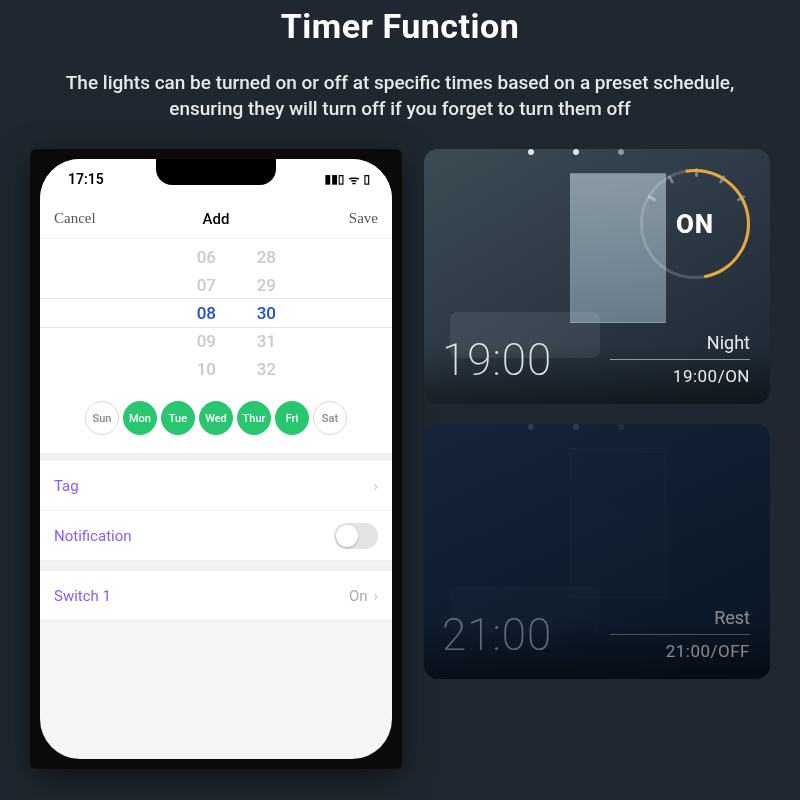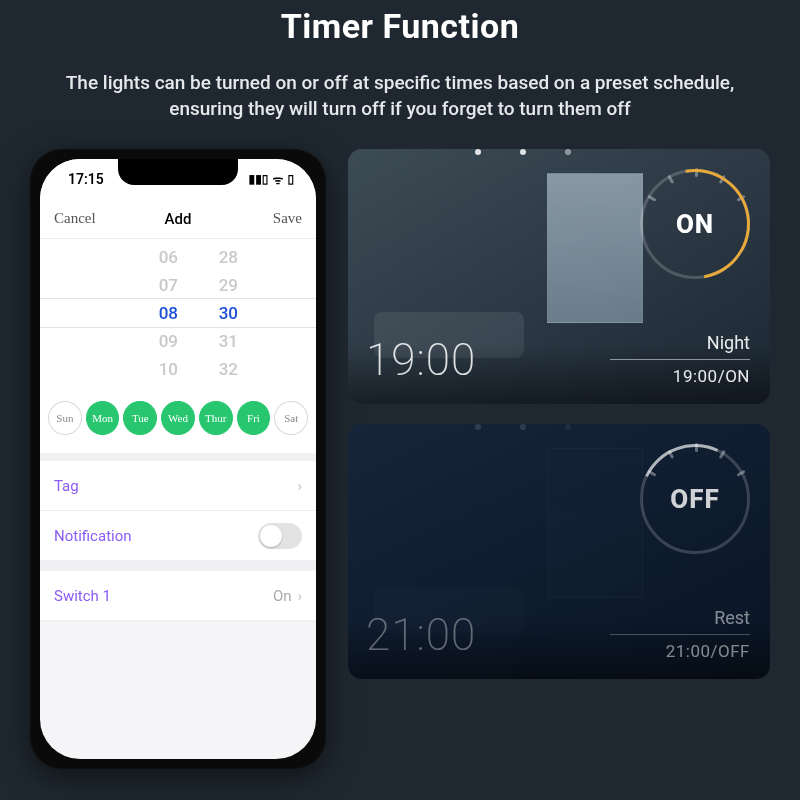--- a/index.html
+++ b/index.html
@@ -15,23 +15,23 @@
 
 .hero { text-align: center; padding: 6px 40px 10px; }
 .hero h1 { font-size: 34px; font-weight: 700; letter-spacing: .5px; }
 .hero p  { font-size: 19px; color: #e6e9ec; margin-top: 24px; line-height: 1.35; font-weight: 500;}
 
 
 .stage { display: flex; gap: 22px; padding: 18px 30px 30px; align-items: flex-start; }
 
 
 .phone {
-  width: 296px; height: 620px;
+  width: 372px; height: 620px;
   background: #0a0a0a;
-  border-radius: 32px;
+  border-radius: 6px;
   padding: 10px;
   position: relative;
   box-shadow: 0 8px 30px rgba(0,0,0,.55), inset 0 0 2px rgba(255,255,255,.08);
   flex-shrink: 0;
 }
 .screen {
   width: 100%; height: 100%;
   background: #f5f5f7;
   border-radius: 40px;
   overflow: hidden;
@@ -69,21 +69,20 @@
 .wheel-item.sel { color: #1d4ed8; }
 .wheel .band {
   position: absolute; left: 0; right: 0; top: 50%; transform: translateY(-50%);
   height: 30px; border-top: 1px solid #e3e3e3; border-bottom: 1px solid #e3e3e3;
   pointer-events: none;
 }
 
 .days {
   background: #fff; padding: 14px 8px 18px; display: flex; justify-content: center; gap: 4px;
   border-bottom: 8px solid #f1f1f3;
-  font-family: Liberation Serif, serif;
 }
 .day {
   width: 34px; height: 34px; border-radius: 50%;
   display: flex; align-items: center; justify-content: center;
   font-size: 11px; font-weight: 500;
   border: 1px solid #d9d9d9; background: #fff; color: #888;
 }
 .day.on { background: #28c76f; border-color: #28c76f; color: #fff; }
 
 .row {
@@ -281,30 +280,20 @@
       </div>
     </div>
 
     <div class="card off">
       <div class="room">
         <div class="ceillight"></div>
           <div class="window"></div>
           <div class="sofa"></div>
           <div class="floorshade"></div>
       </div>
-      <div class="dial">
-        <div class="dial-ring">
-          <span class="tick" style="transform:rotate(0deg)"></span>
-          <span class="tick" style="transform:rotate(30deg)"></span>
-          <span class="tick" style="transform:rotate(60deg)"></span>
-          <span class="tick" style="transform:rotate(300deg)"></span>
-          <span class="tick" style="transform:rotate(330deg)"></span>
-          <span class="dial-label">OFF</span>
-        </div>
-      </div>
       <div class="bigtime">21:00</div>
       <div class="caption">
         <div class="c1">Rest</div>
         <hr>
         <div class="c2">21:00/OFF</div>
       </div>
     </div>
 
   </div>
 </div>

